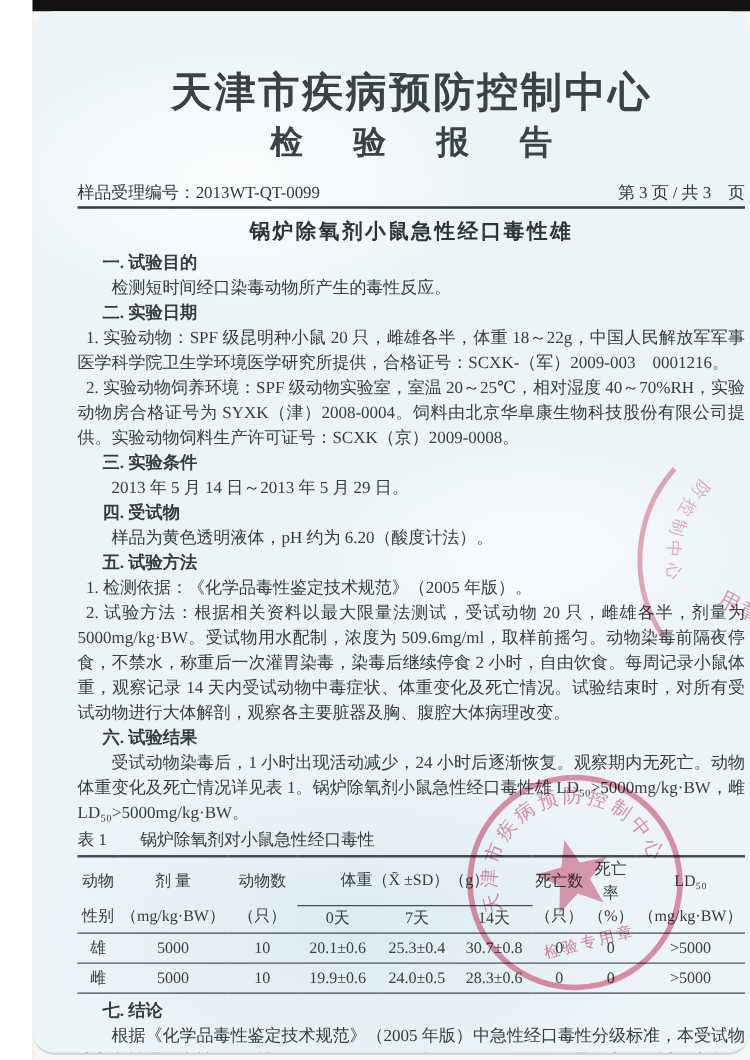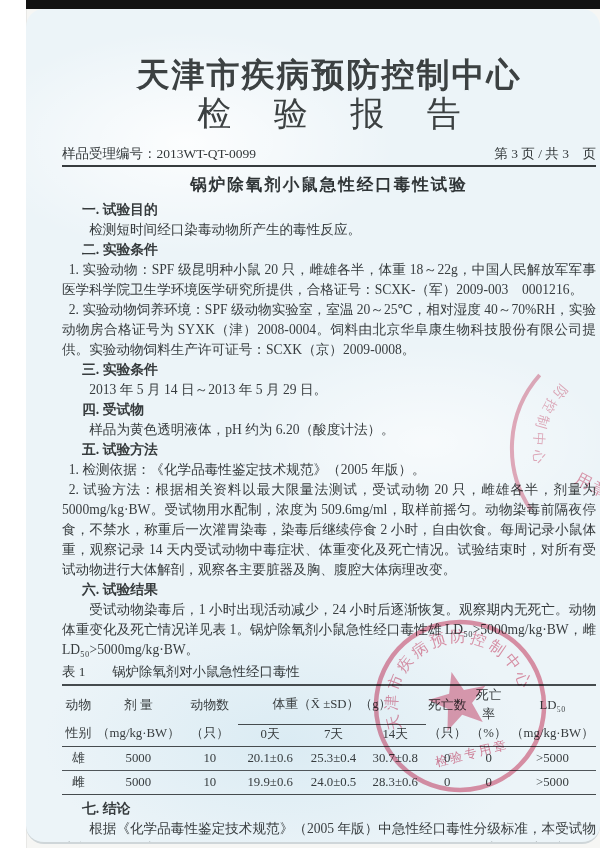--- a/index.html
+++ b/index.html
@@ -27,21 +27,21 @@
     border-radius:18px;
   }
   .content {
     position:absolute; left:36px; top:46px; width:534px; color:#363b3d;
   }
   .org-title {
     font-size:33px; line-height:40px; text-align:center; font-weight:600;
     letter-spacing:2px; color:#3c4142;
   }
   .report-title {
-    font-size:34px; line-height:38px; text-align:center; font-weight:400;
+    font-size:26px; line-height:38px; text-align:center; font-weight:700;
     letter-spacing:17px; text-indent:17px; color:#3c4142;
   }
   .meta-row {
     display:flex; justify-content:space-between; align-items:flex-end;
     font-size:13.5px; line-height:17px; margin-top:12px; color:#33383a;
   }
   .rule { border:none; border-top:2.5px solid #373c3e; margin:3px 0 0 0; }
   .doc-title {
     font-size:16.5px; font-weight:bold; text-align:center;
     margin:7px 0 4px 0; letter-spacing:2px; color:#2f3436;
@@ -80,26 +80,26 @@
 
     <div class="org-title">天津市疾病预防控制中心</div>
     <div class="report-title">检 验 报 告</div>
 
     <div class="meta-row">
       <span>样品受理编号：2013WT-QT-0099</span>
       <span>第 3 页 / 共 3　页</span>
     </div>
     <div class="rule"></div>
 
-    <div class="doc-title">锅炉除氧剂小鼠急性经口毒性试验</div>
+    <div class="doc-title">锅炉除氧剂小鼠急性经口毒性雄</div>
 
     <div class="sec-h">一. 试验目的</div>
     <p class="indent2">检测短时间经口染毒动物所产生的毒性反应。</p>
 
-    <div class="sec-h">二. 实验条件</div>
+    <div class="sec-h">二. 实验日期</div>
     <p class="num">1. 实验动物：SPF 级昆明种小鼠 20 只，雌雄各半，体重 18～22g，中国人民解放军军事医学科学院卫生学环境医学研究所提供，合格证号：SCXK-（军）2009-003　0001216。</p>
     <p class="num">2. 实验动物饲养环境：SPF 级动物实验室，室温 20～25℃，相对湿度 40～70%RH，实验动物房合格证号为 SYXK（津）2008-0004。饲料由北京华阜康生物科技股份有限公司提供。实验动物饲料生产许可证号：SCXK（京）2009-0008。</p>
 
     <div class="sec-h">三. 实验条件</div>
     <p class="indent2">2013 年 5 月 14 日～2013 年 5 月 29 日。</p>
 
     <div class="sec-h">四. 受试物</div>
     <p class="indent2">样品为黄色透明液体，pH 约为 6.20（酸度计法）。</p>
 
     <div class="sec-h">五. 试验方法</div>

